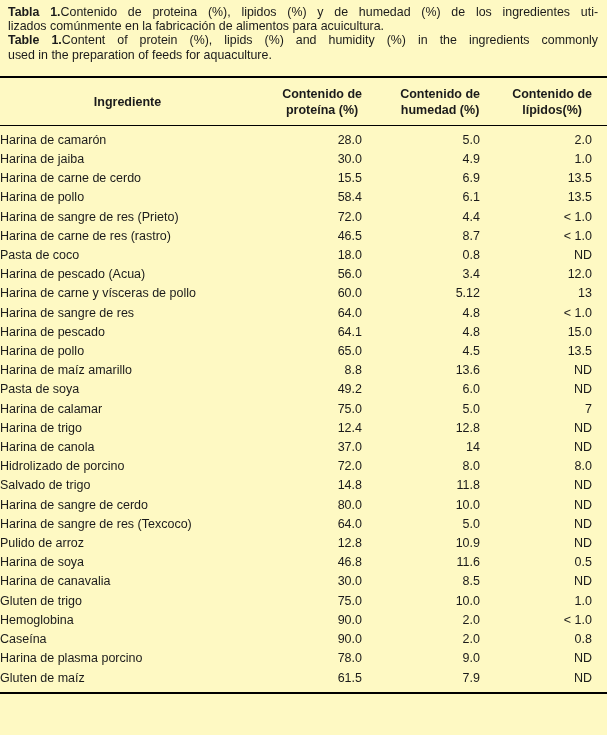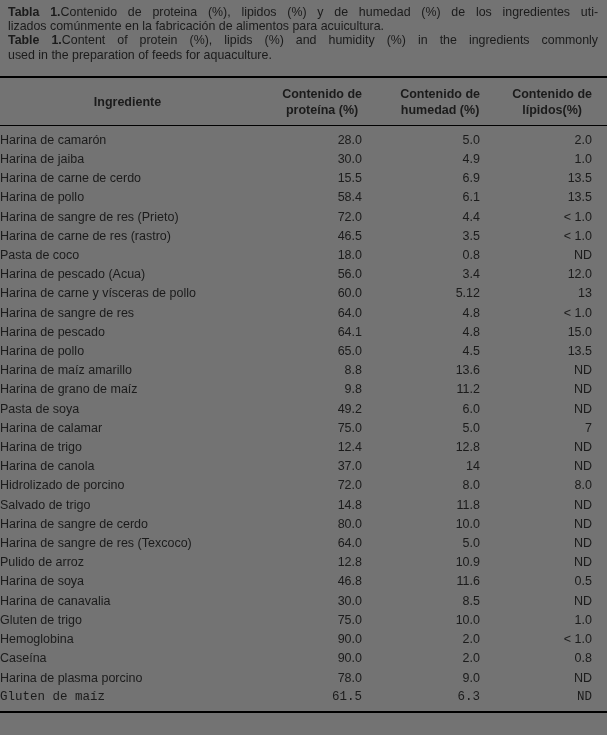--- a/index.html
+++ b/index.html
@@ -1,19 +1,19 @@
 <!DOCTYPE html>
 <html><head>
 <meta charset="utf-8">
 <style>
   html, body { margin: 0; padding: 0; background: #ffffff; }
   .page {
     width: 607px;
     height: 735px;
-    background: #737373;
+    background: #fef9c3;
     color: #1b1b1b;
     font-family: "Liberation Sans", sans-serif;
     overflow: hidden;
     box-sizing: border-box;
   }
   .caption {
     padding: 5px 9px 0 8px;
     width: 590px;
     box-sizing: content-box;
     font-size: 12.4px;
@@ -51,21 +51,21 @@
     line-height: 19.2px;
     white-space: nowrap;
     overflow: hidden;
   }
   td.c-ing { text-align: left; }
   td.c-num { text-align: right; }
   td.c2, th.h2 { padding-right: 4px; }
   td.c3, th.h3 { padding-right: 2px; }
   td.c4, th.h4 { padding-right: 15px; }
   tbody tr:first-child td { padding-top: 5px; }
-  tbody tr:last-child td { padding-bottom: 4px; font-family: Liberation Mono, monospace; }
+  tbody tr:last-child td { padding-bottom: 4px; }
 </style>
 </head>
 <body>
 
 <div class="page">
 
   <div class="caption">
     <p class="cap-line justify"><span class="cap-label">Tabla 1.</span><span>Contenido de proteina (%), lipidos (%) y de humedad (%) de los ingredientes uti-</span></p>
     <p class="cap-line"><span>lizados comúnmente en la fabricación de alimentos para acuicultura.</span></p>
     <p class="cap-line justify"><span class="cap-label">Table 1.</span><span>Content of protein (%), lipids (%) and humidity (%) in the ingredients commonly</span></p>
@@ -125,21 +125,21 @@
   <tr>
     <td class="c-ing">Harina de sangre de res (Prieto)</td>
     <td class="c-num c2">72.0</td>
     <td class="c-num c3">4.4</td>
     <td class="c-num c4">&lt; 1.0</td>
   </tr>
 
   <tr>
     <td class="c-ing">Harina de carne de res (rastro)</td>
     <td class="c-num c2">46.5</td>
-    <td class="c-num c3">3.5</td>
+    <td class="c-num c3">8.7</td>
     <td class="c-num c4">&lt; 1.0</td>
   </tr>
 
   <tr>
     <td class="c-ing">Pasta de coco</td>
     <td class="c-num c2">18.0</td>
     <td class="c-num c3">0.8</td>
     <td class="c-num c4">ND</td>
   </tr>
 
@@ -178,26 +178,20 @@
     <td class="c-num c4">13.5</td>
   </tr>
 
   <tr>
     <td class="c-ing">Harina de maíz amarillo</td>
     <td class="c-num c2">8.8</td>
     <td class="c-num c3">13.6</td>
     <td class="c-num c4">ND</td>
   </tr>
 
-  <tr>
-    <td class="c-ing">Harina de grano de maíz</td>
-    <td class="c-num c2">9.8</td>
-    <td class="c-num c3">11.2</td>
-    <td class="c-num c4">ND</td>
-  </tr>
 
   <tr>
     <td class="c-ing">Pasta de soya</td>
     <td class="c-num c2">49.2</td>
     <td class="c-num c3">6.0</td>
     <td class="c-num c4">ND</td>
   </tr>
 
   <tr>
     <td class="c-ing">Harina de calamar</td>
@@ -294,19 +288,19 @@
   <tr>
     <td class="c-ing">Harina de plasma porcino</td>
     <td class="c-num c2">78.0</td>
     <td class="c-num c3">9.0</td>
     <td class="c-num c4">ND</td>
   </tr>
 
   <tr>
     <td class="c-ing">Gluten de maíz</td>
     <td class="c-num c2">61.5</td>
-    <td class="c-num c3">6.3</td>
+    <td class="c-num c3">7.9</td>
     <td class="c-num c4">ND</td>
   </tr>
 </tbody>
   </table>
 
 </div>
 
 </body></html>

